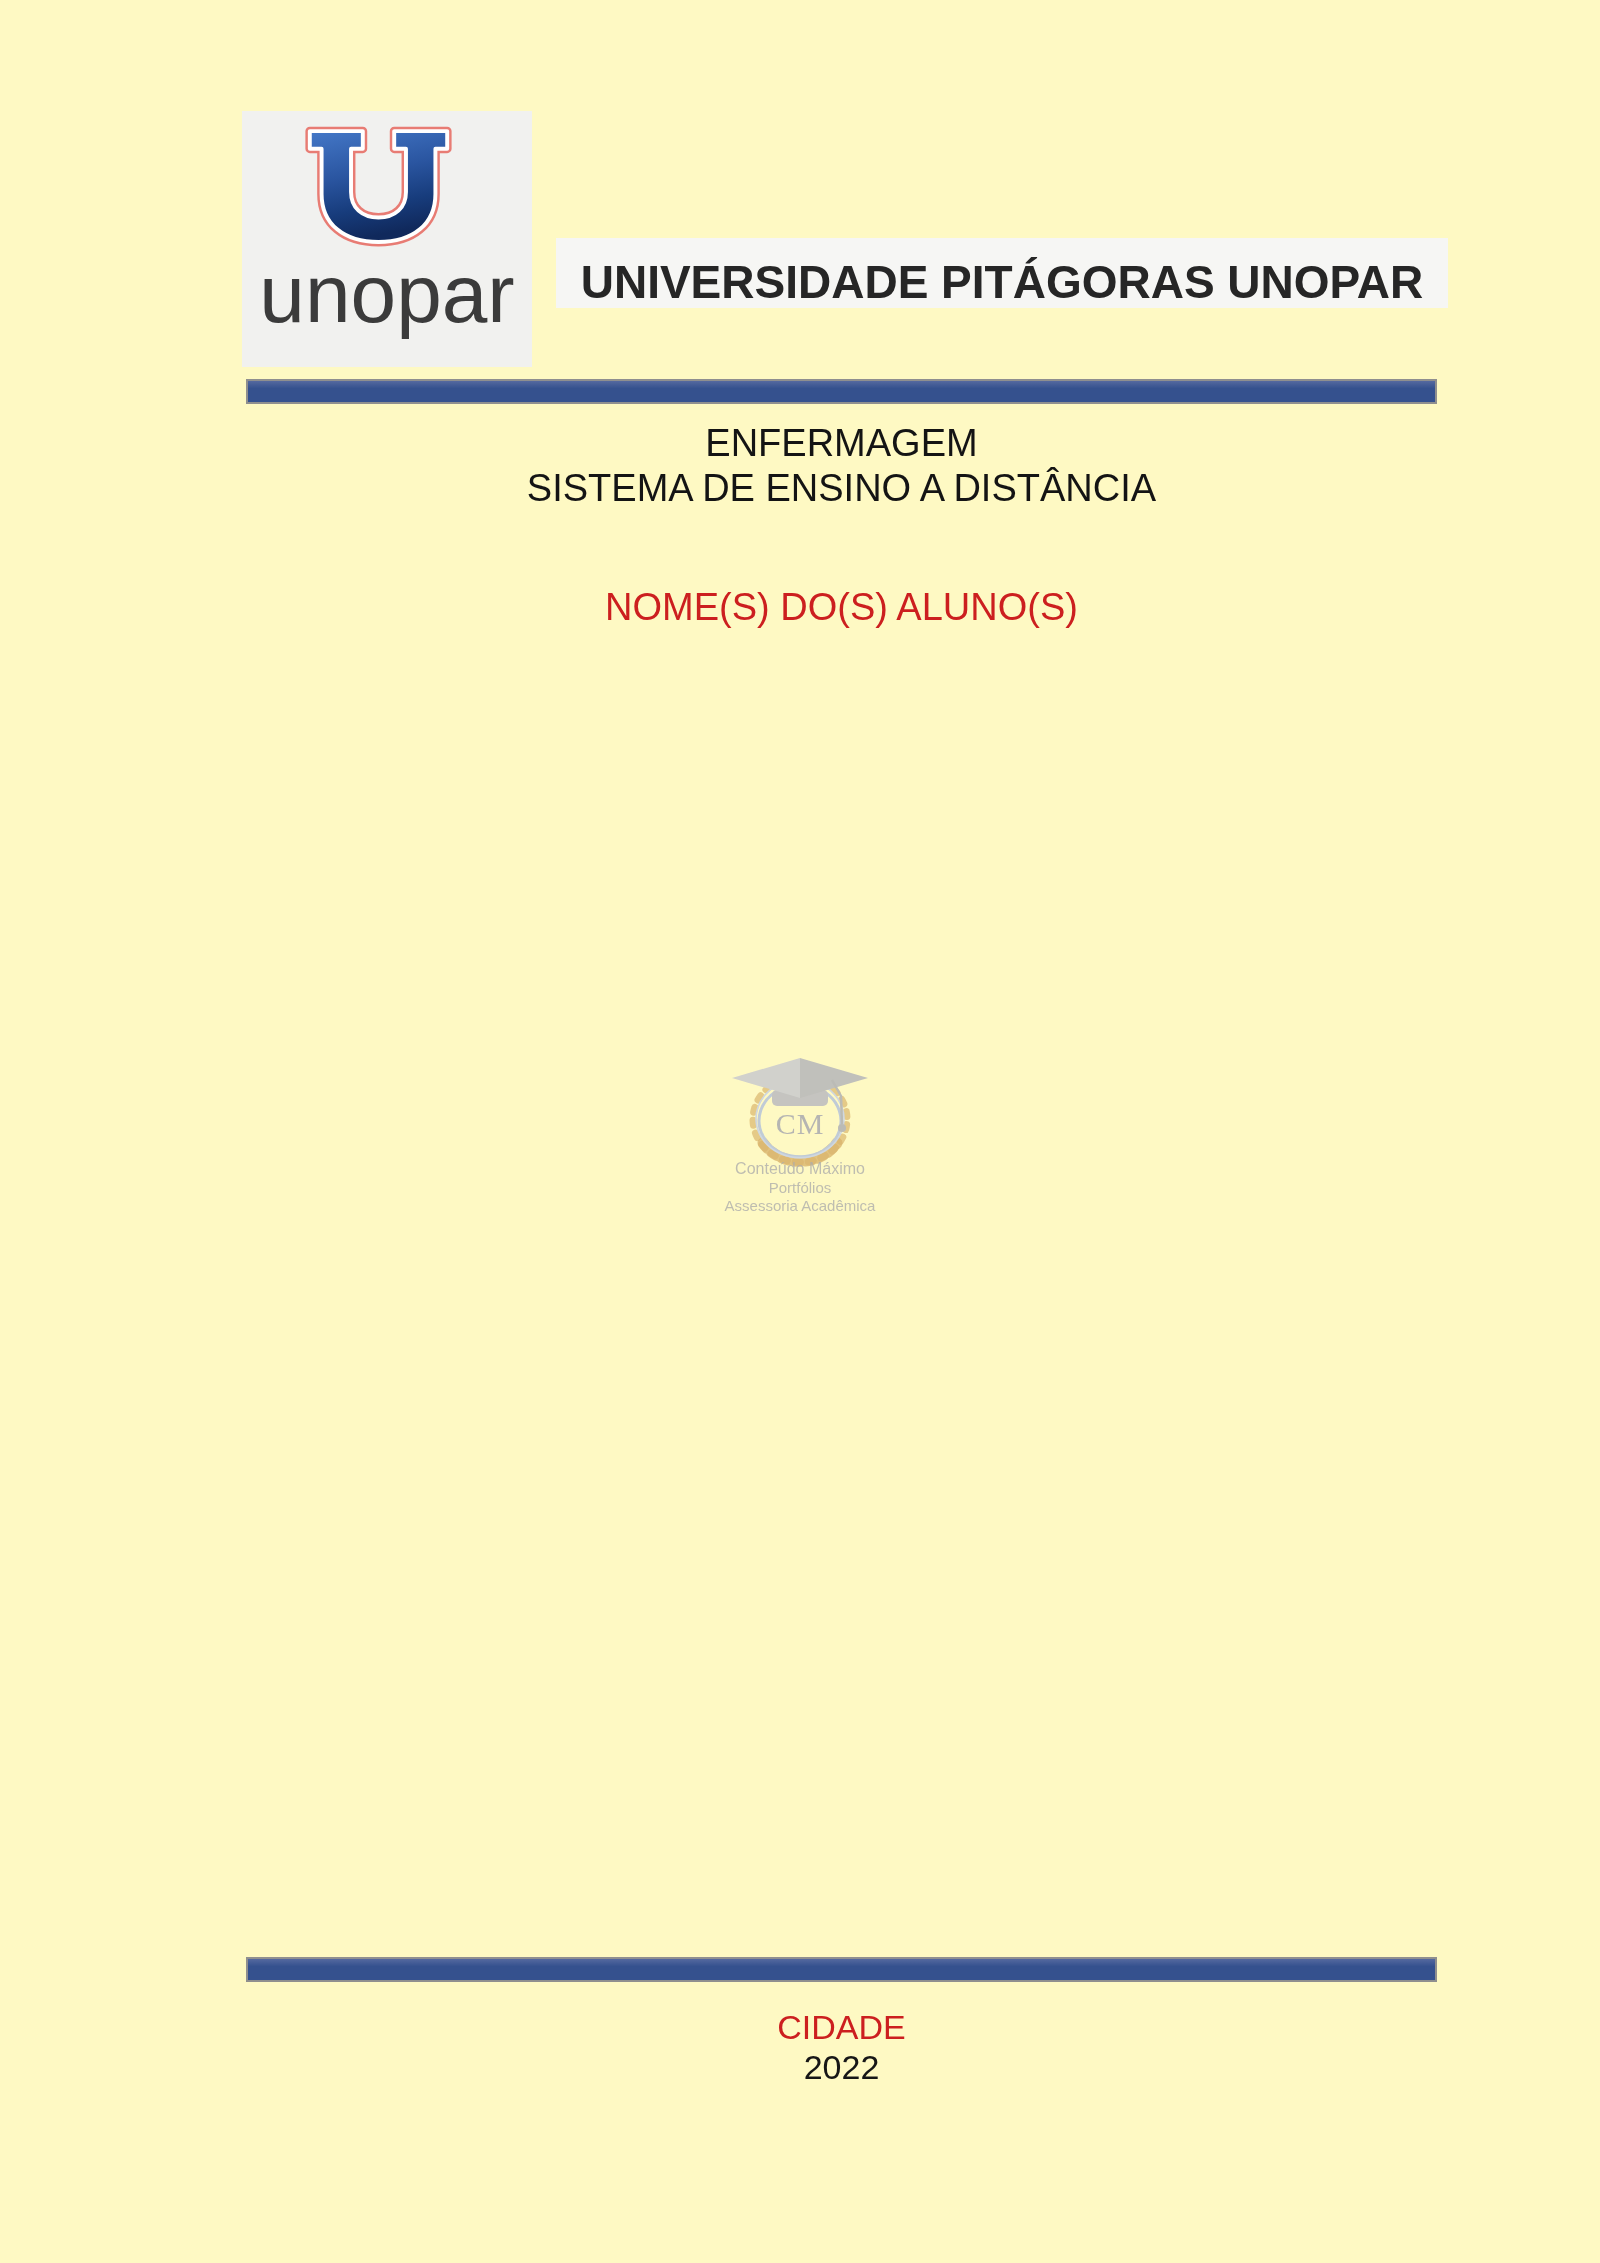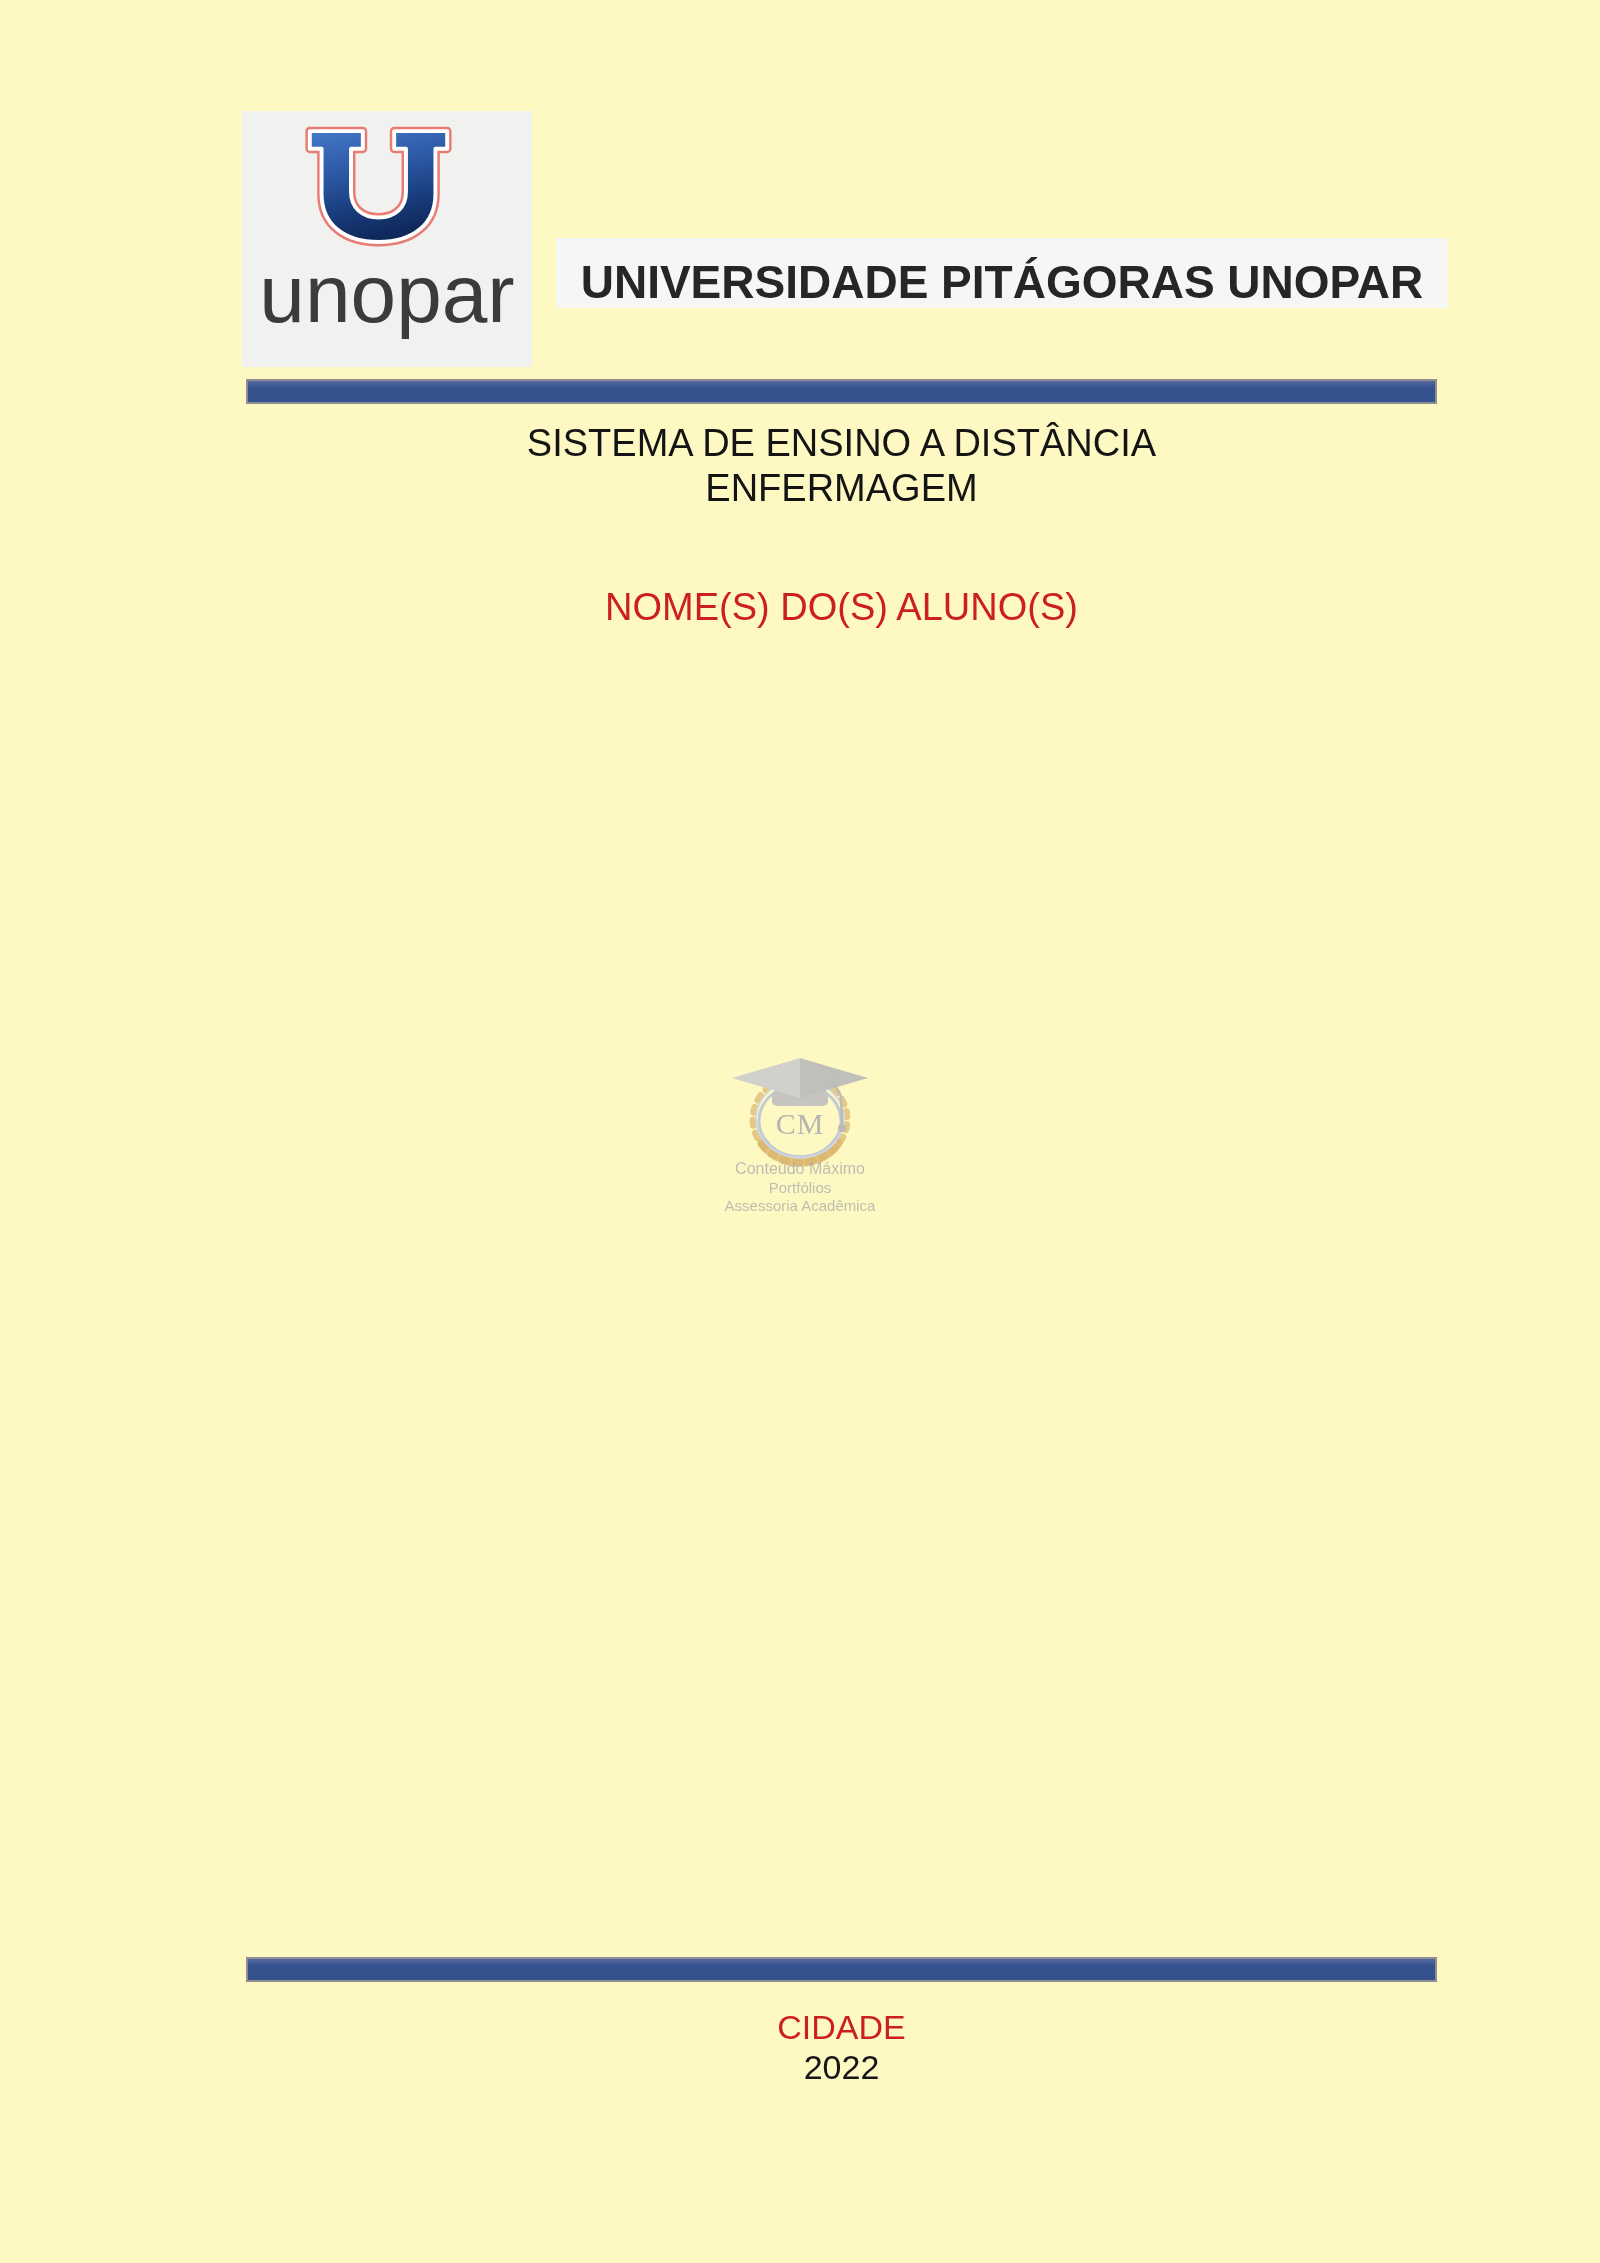--- a/index.html
+++ b/index.html
@@ -86,22 +86,22 @@
     <div class="logo-wordmark">unopar</div>
   </div>
 
   <div class="univ-strip">
     <div class="univ-title">UNIVERSIDADE PITÁGORAS UNOPAR</div>
   </div>
 
   <div class="bar bar-top"></div>
 
   <div class="center-col sed-block">
+    <div>ENFERMAGEM</div>
     <div>SISTEMA DE ENSINO A DISTÂNCIA</div>
-    <div>ENFERMAGEM</div>
   </div>
 
   <div class="center-col students">NOME(S) DO(S) ALUNO(S)</div>
 
   <svg class="watermark" viewBox="0 0 160 200" xmlns="http://www.w3.org/2000/svg" aria-hidden="true">
 
     <path d="M 61 32 A 47 43 0 1 0 99 32" fill="none" stroke="#d8b269" stroke-width="7" stroke-dasharray="5 8" stroke-linecap="round" opacity="0.7"></path>
     <path d="M 43 95 A 44 40 0 0 0 117 95" fill="none" stroke="#d8b269" stroke-width="11" stroke-dasharray="7 5" stroke-linecap="round" opacity="0.8"></path>
 
     <path d="M 66 39 A 41 36 0 1 0 94 39" fill="none" stroke="#bdc9d8" stroke-width="3"></path>

